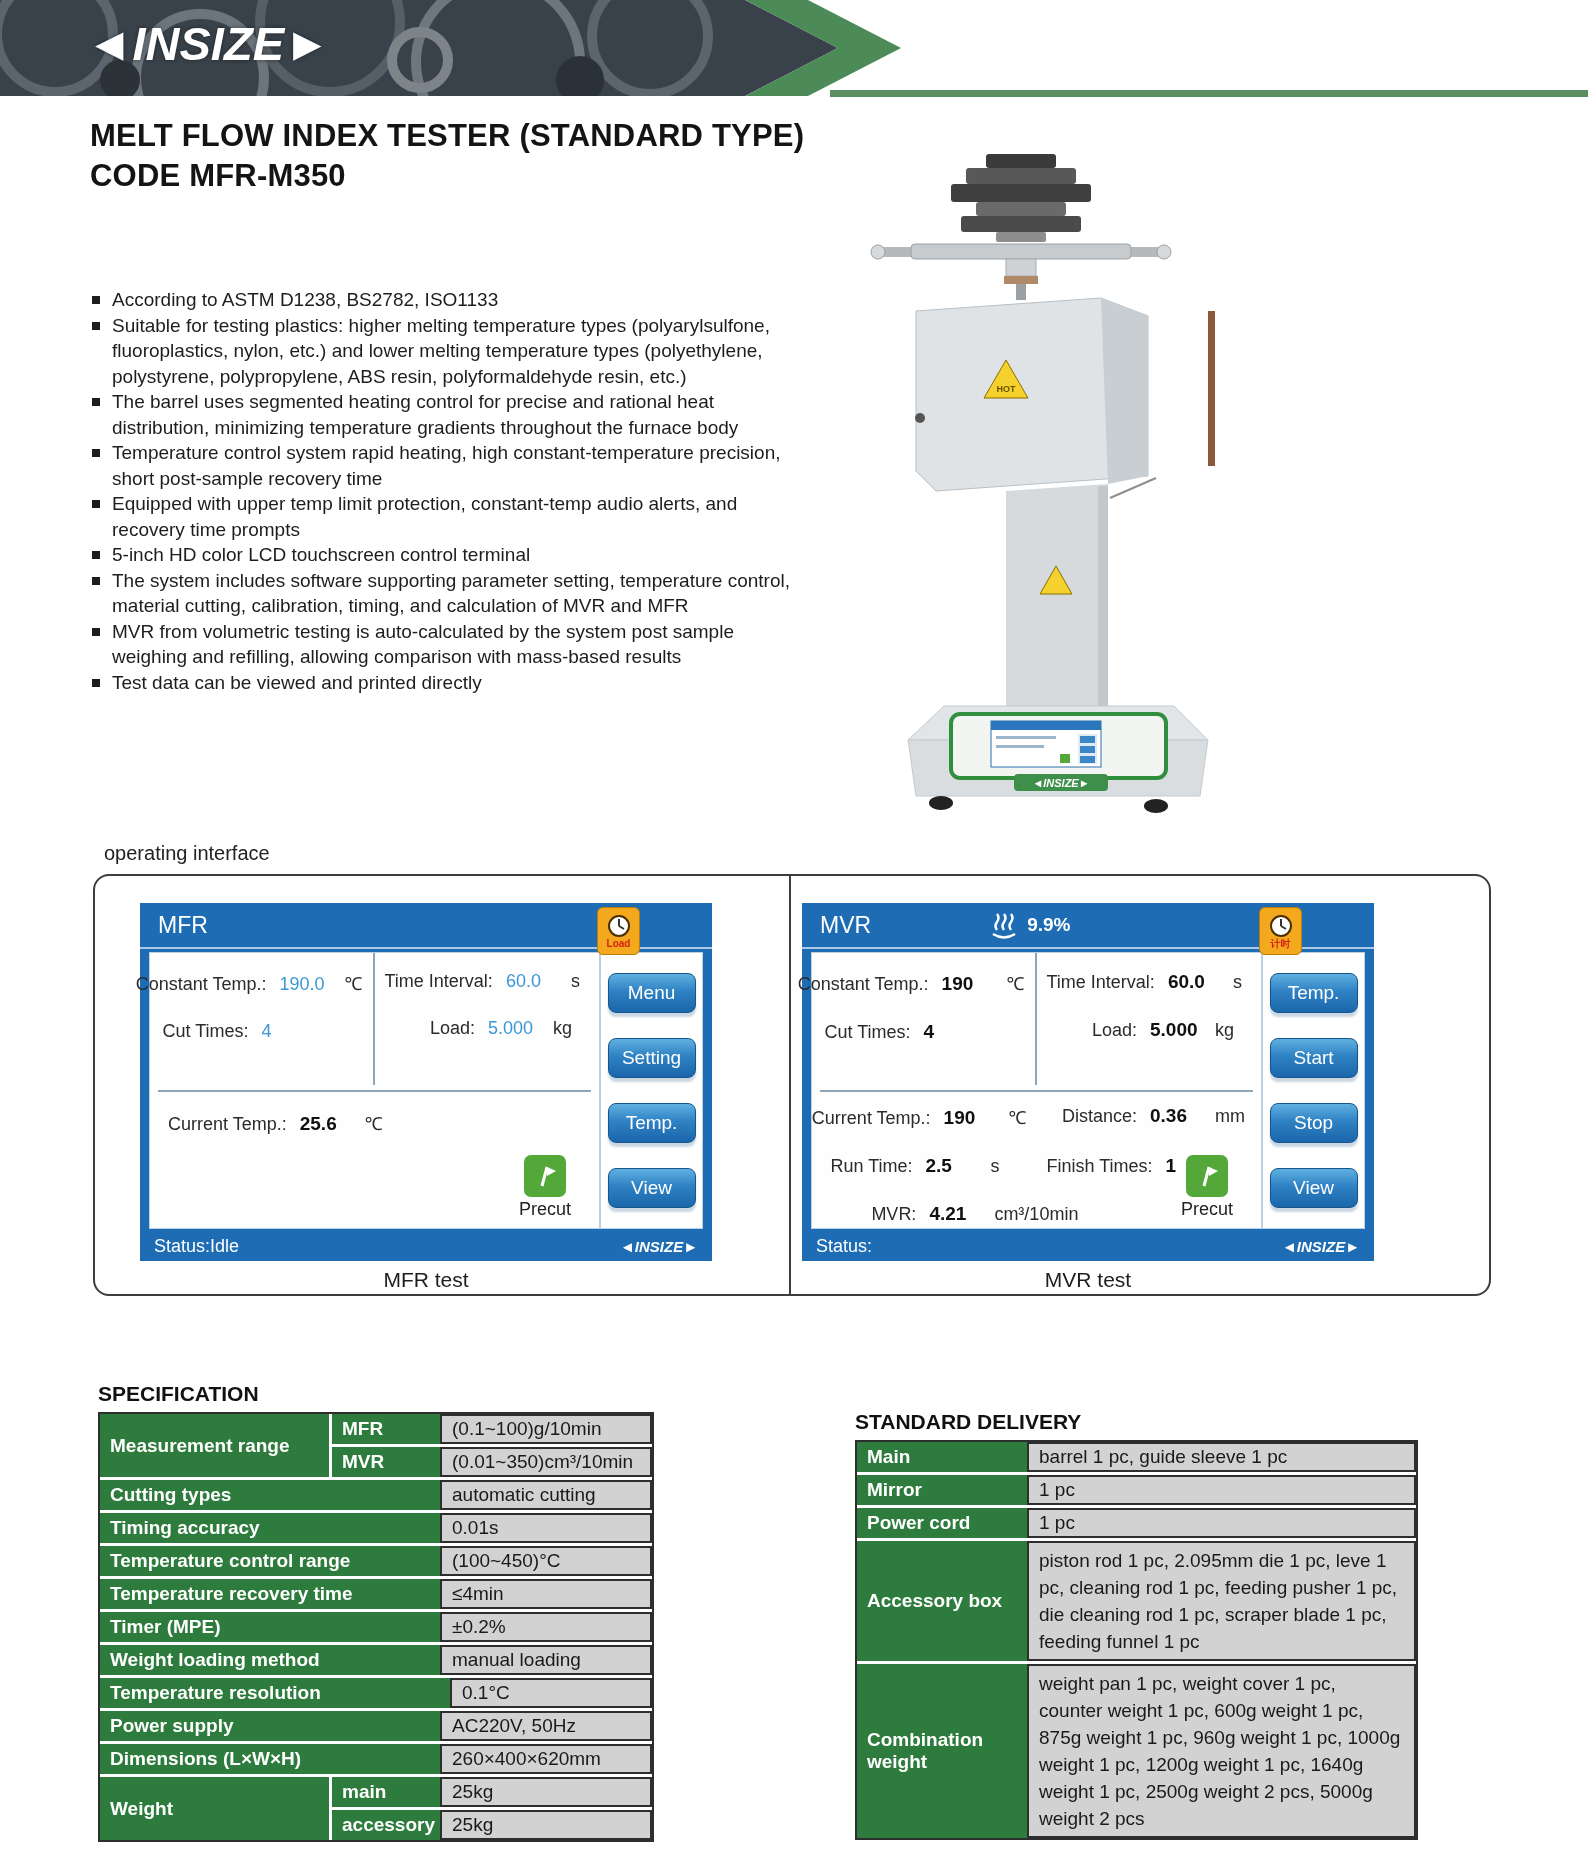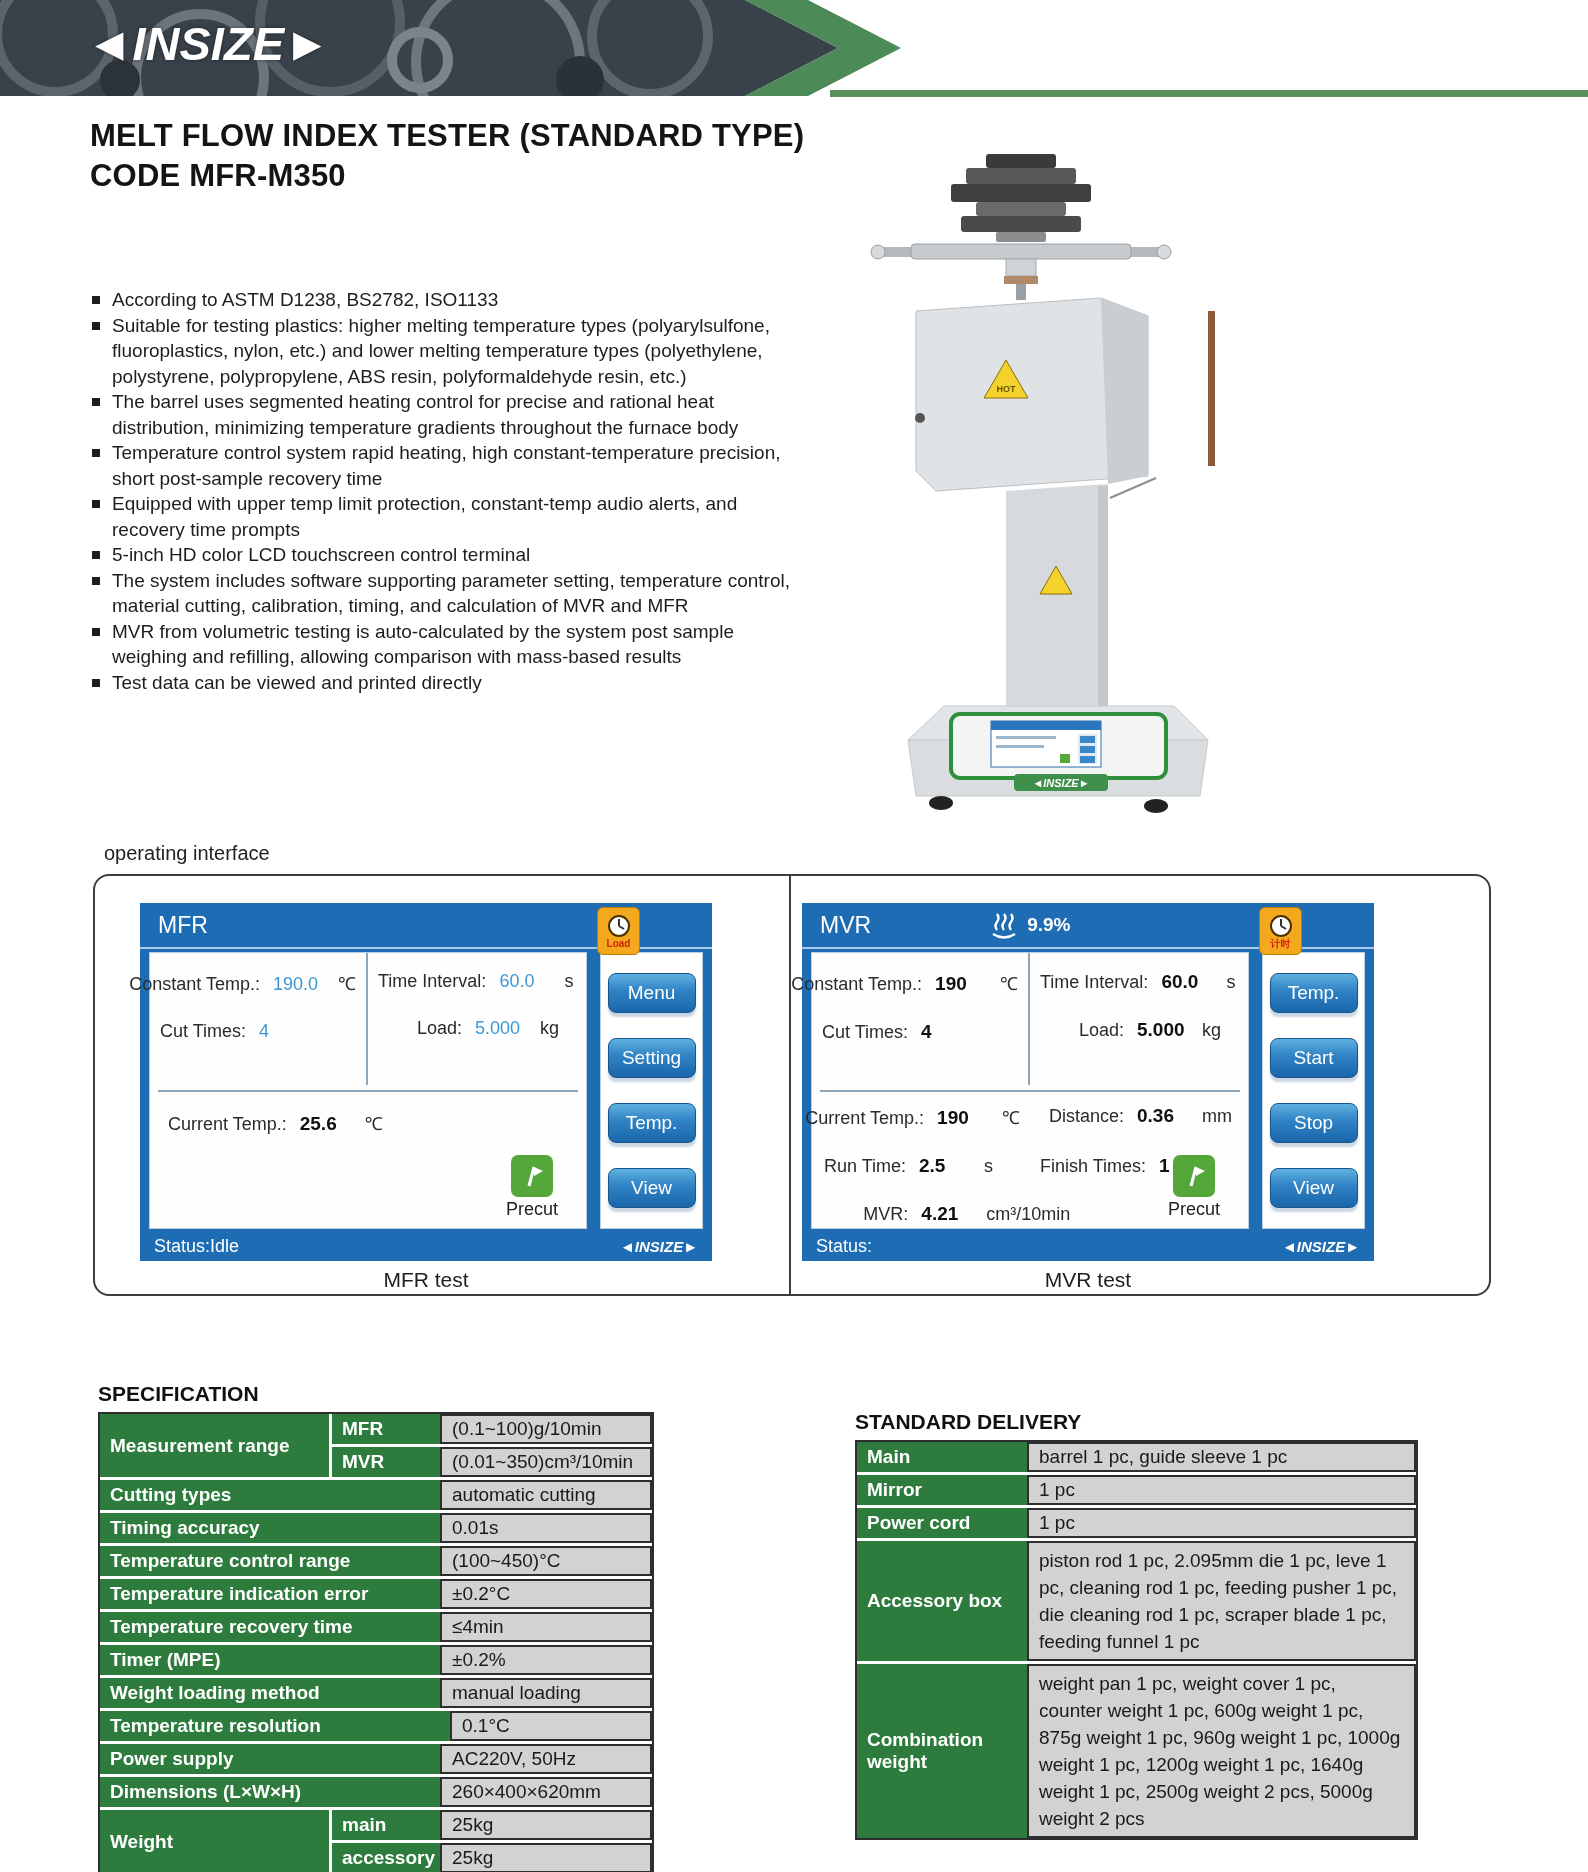--- a/index.html
+++ b/index.html
@@ -32,21 +32,21 @@
   .screen { position:absolute; top:27px; width:572px; height:358px; background:#1e6cb4; }
   .screen.mfr { left:45px; } .screen.mvr { left:707px; }
   .screen-title { position:relative; height:46px; display:flex; align-items:center;
     padding-left:18px; color:#fff; font-size:23px; border-bottom:2px solid #a9c9e6; }
   .heat-wrap { display:flex; align-items:center; gap:8px; margin-left:118px; font-size:19px; font-weight:bold; color:#fff; }
   .timer-btn { position:absolute; right:72px; top:4px; width:43px; height:48px;
     background:#f3a81e; border:1px solid #b97c06; border-radius:6px;
     display:flex; flex-direction:column; align-items:center; justify-content:center; gap:1px; z-index:3; }
   .timer-label { font-size:10px; font-weight:bold; color:#d42310; line-height:10px; }
 
-  .screen-body { position:absolute; top:49px; left:9px; right:9px; bottom:32px; display:flex; gap:13px; }
+  .screen-body { position:absolute; top:49px; left:9px; right:9px; bottom:32px; display:flex; gap:0; }
   .main-area { flex:1; background:#fefefe; border:1px solid #b9cfe2; position:relative;
     font-size:18px; color:#2b2b2b; }
   .btn-col { width:103px; background:#fff; border:1px solid #b9cfe2; display:flex;
     flex-direction:column; align-items:center; justify-content:space-around; padding:8px 0; }
   .tbtn { width:88px; height:40px; border-radius:8px; color:#fff; font-size:19px;
     display:flex; align-items:center; justify-content:center; border:1px solid #15568f;
     background:linear-gradient(180deg,#5fb0e0 0%,#2f82c4 45%,#1b66ab 100%);
     box-shadow:0 4px 2px rgba(150,175,200,.5); cursor:pointer; }
 
   .grid-top { position:absolute; top:0; left:0; right:0; height:132px; display:flex; }
@@ -431,24 +431,20 @@
     </div>
     <div class="trow" style="height:30px;">
       <div class="g-cell" style="width:340px;">Timing accuracy</div>
       <div class="v-cell">0.01s</div>
     </div>
     <div class="trow" style="height:30px;">
       <div class="g-cell" style="width:340px;">Temperature control range</div>
       <div class="v-cell">(100~450)°C</div>
     </div>
     <div class="trow" style="height:30px;">
-      <div class="g-cell" style="width:340px;">Temperature indication error</div>
-      <div class="v-cell">±0.2°C</div>
-    </div>
-    <div class="trow" style="height:30px;">
       <div class="g-cell" style="width:340px;">Temperature recovery time</div>
       <div class="v-cell">≤4min</div>
     </div>
     <div class="trow" style="height:30px;">
       <div class="g-cell" style="width:340px;">Timer (MPE)</div>
       <div class="v-cell">±0.2%</div>
     </div>
     <div class="trow" style="height:30px;">
       <div class="g-cell" style="width:340px;">Weight loading method</div>
       <div class="v-cell">manual loading</div>

